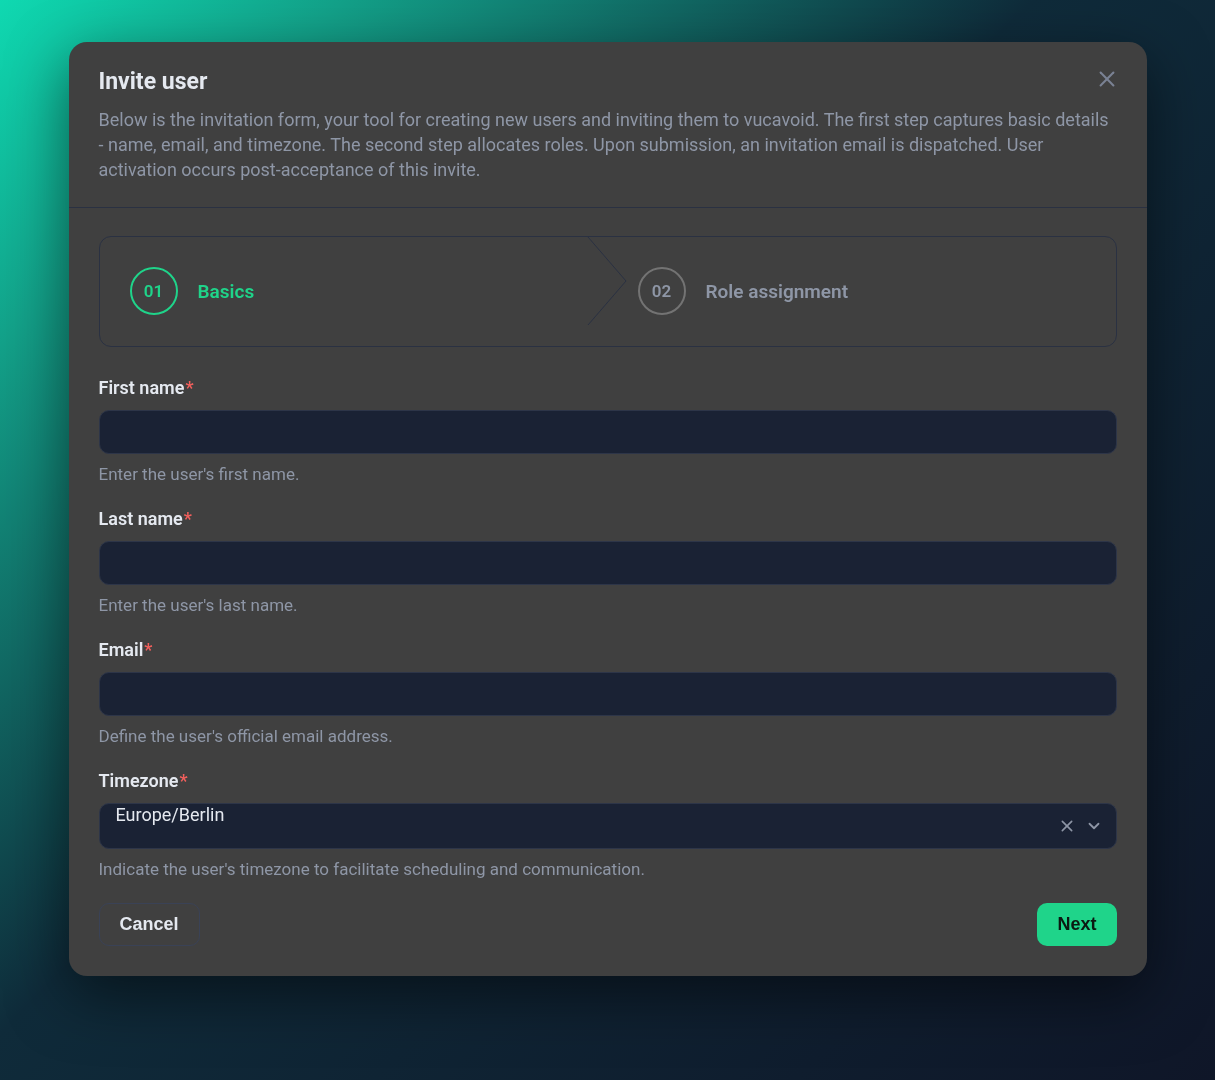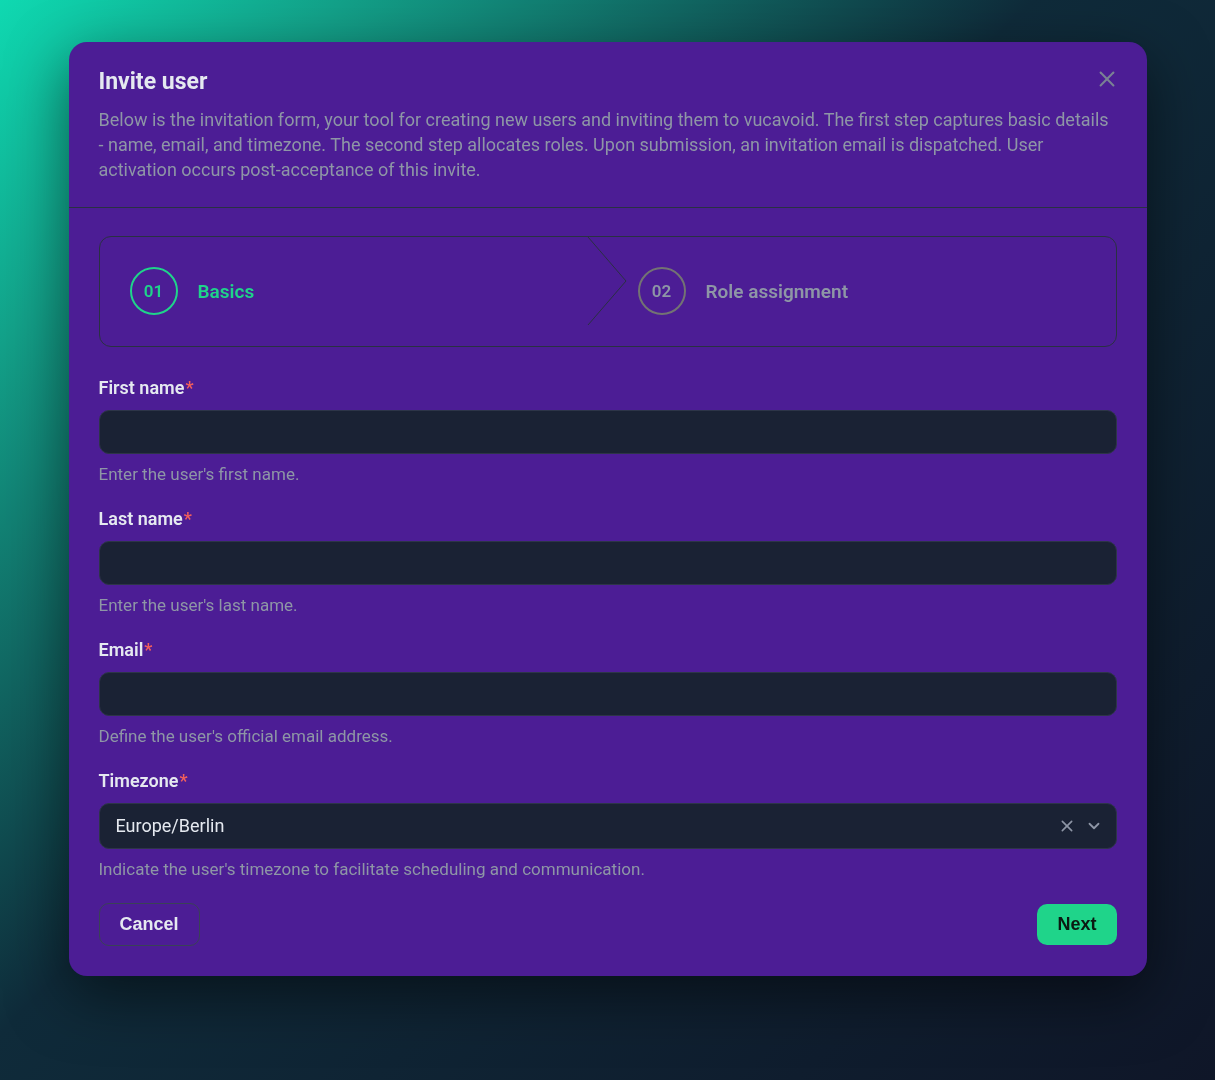--- a/index.html
+++ b/index.html
@@ -7,21 +7,21 @@
   body {
     font-family: -apple-system, BlinkMacSystemFont, "Segoe UI", Roboto, sans-serif;
     background: linear-gradient(135deg, #0fd9b1 0%, #13a189 15%, #0f2b3a 45%, #0f1628 100%);
     display: flex;
     align-items: flex-start;
     justify-content: center;
     padding-top: 42px;
   }
   .modal {
     width: 1078px;
-    background: #4c1d95;
+    background: #404040;
     border-radius: 18px;
     padding: 0;
     box-shadow: 0 20px 60px rgba(0,0,0,0.5);
   }
   .modal-header {
     padding: 26px 30px 24px 30px;
     position: relative;
   }
   .modal-title {
     font-size: 23px;
@@ -139,21 +139,20 @@
   .select-input {
     width: 100%;
     height: 46px;
     background: #1a2234;
     border: 1px solid #2d3548;
     border-radius: 10px;
     padding: 0 80px 0 16px;
     font-size: 18px;
     color: #e5e9f0;
     display: flex;
-    align-items: center;
     cursor: pointer;
   }
   .select-icons {
     position: absolute;
     right: 14px;
     top: 0;
     bottom: 0;
     display: flex;
     align-items: center;
     gap: 10px;
@@ -164,21 +163,20 @@
     align-items: center;
   }
   .field-hint {
     margin-top: 10px;
     font-size: 17px;
     color: #8e96a6;
   }
   .footer {
     display: flex;
     justify-content: space-between;
-    align-items: center;
     margin-top: 8px;
   }
   .btn {
     border-radius: 10px;
     font-size: 18px;
     font-weight: 600;
     padding: 10px 20px;
     cursor: pointer;
     border: none;
   }

